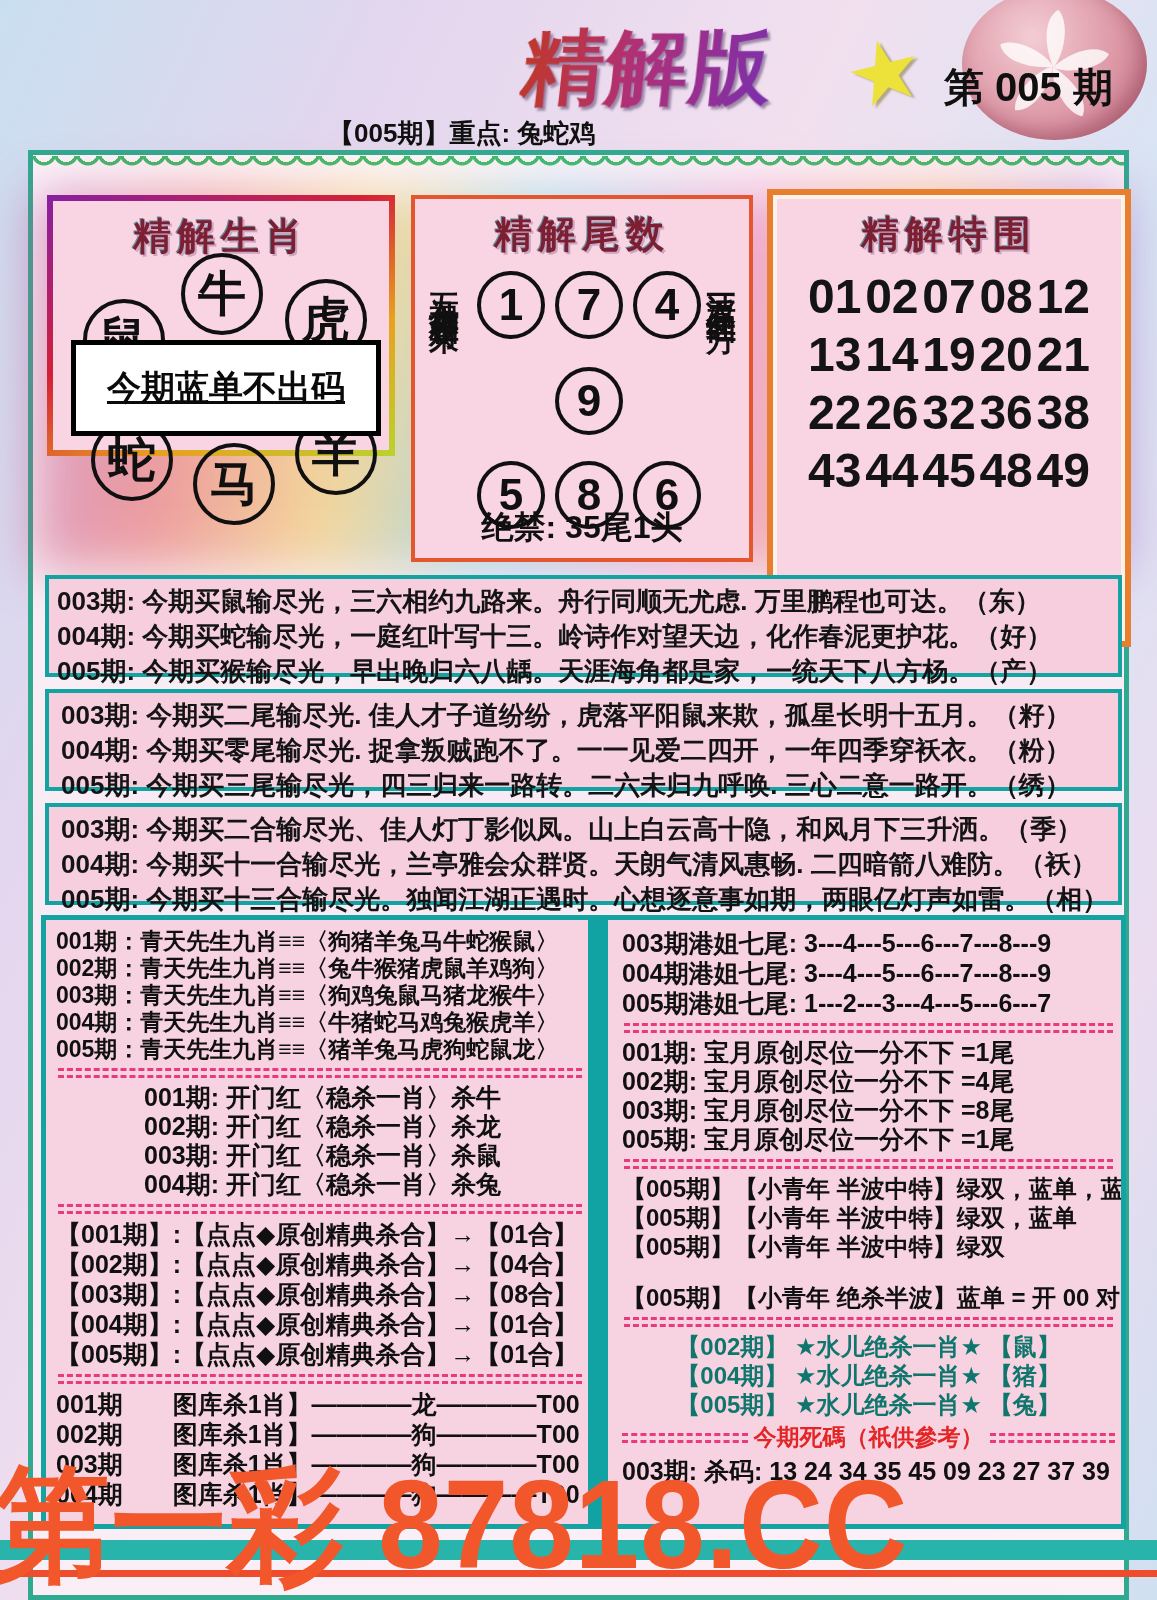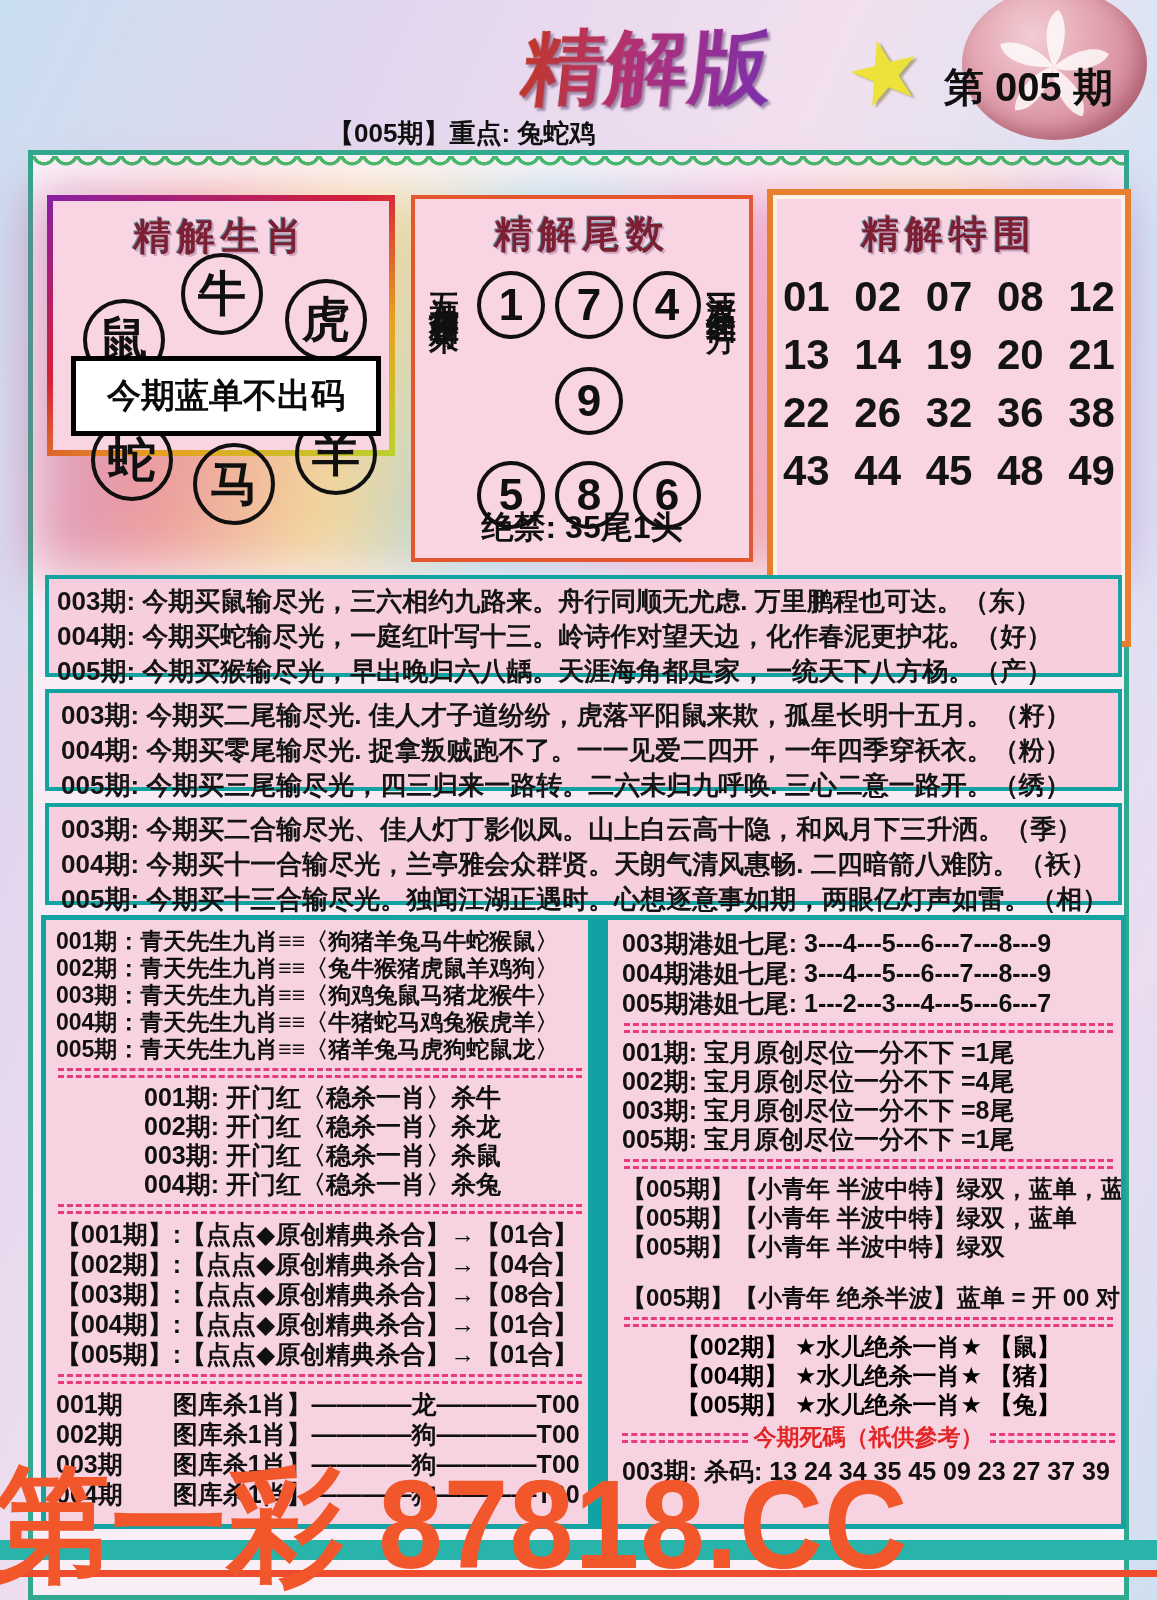--- a/index.html
+++ b/index.html
@@ -32,47 +32,47 @@
   .box{position:absolute;box-sizing:border-box;background:#f9d4e3;}
   .boxtitle{text-align:center;font-size:38px;font-weight:bold;color:#7c1f33;letter-spacing:6px;
     text-shadow:2px 2px 0 #caa6c0,-1px -1px 0 #5e8f9e;margin-top:10px;}
   .box1{left:14px;top:40px;width:348px;height:261px;border:6px solid;
     border-image:linear-gradient(150deg,#8a1f9e,#d42038 40%,#e8a020 70%,#bcd02e) 1;}
   .zc{position:absolute;width:74px;height:74px;border:4px solid #101010;border-radius:50%;
     display:flex;align-items:center;justify-content:center;font-size:48px;font-weight:bold;color:#101010;}
   .killword{position:absolute;left:0;width:100%;text-align:center;top:150px;font-size:36px;font-weight:bold;
     background:linear-gradient(90deg,#c42818,#7a3898 55%,#2840b8);-webkit-background-clip:text;background-clip:text;color:transparent;}
   .bluenote{position:absolute;left:18px;bottom:14px;width:300px;border:5px solid #000;background:#fff;
-    text-align:center;font-size:34px;font-weight:bold;color:#0a0a0a;padding:12px 0;white-space:nowrap;}
+    text-align:center;font-size:34px;font-weight:bold;color:#0a0a0a;padding:20px 0;white-space:nowrap;text-decoration:underline;}
   .box2{left:378px;top:40px;width:342px;height:367px;border:4px solid #e4572e;}
   .vtext{position:absolute;writing-mode:vertical-rl;font-size:30px;font-weight:bold;color:#101010;letter-spacing:5px;top:70px;}
   .nc{position:absolute;width:60px;height:60px;border:4px solid #101010;border-radius:50%;
     display:flex;align-items:center;justify-content:center;font-size:44px;font-weight:bold;color:#101010;}
   .jjnote{position:absolute;left:0;bottom:8px;width:100%;text-align:center;font-size:32px;font-weight:bold;color:#101010;}
   .box3{left:740px;top:40px;width:352px;height:446px;border:4px solid #fdf2ea;outline:6px solid #e87f2e;}
-  .numrow{display:flex;justify-content:space-between;padding:0 6px;font-size:42px;font-weight:bold;color:#141414;line-height:58px;}
+  .numrow{display:flex;justify-content:space-between;padding:0 31px;font-size:48px;font-weight:bold;color:#141414;line-height:58px;}
   .banker{position:absolute;left:0;bottom:12px;width:100%;text-align:center;font-size:30px;font-weight:bold;color:#101010;white-space:nowrap;}
   
   .poem{position:absolute;left:12px;width:1077px;height:102px;border:4px solid #13a3a3;background:#f6cede;
     box-sizing:border-box;padding:5px 12px;display:flex;flex-direction:column;justify-content:space-around;}
   .poem div{font-size:26px;font-weight:600;color:#141414;white-space:nowrap;}
   
   .bottomwrap{position:absolute;left:8px;top:760px;width:1085px;height:614px;box-sizing:border-box;
     border:5px solid #13a3a3;background:#f7d2e0;display:flex;overflow:hidden;}
   .leftcol{width:542px;padding:8px 4px 0 10px;box-sizing:border-box;overflow:hidden;}
   .coldiv{width:20px;background:#11a3a3;}
   .rightcol{flex:1;padding:8px 6px 0 14px;box-sizing:border-box;overflow:hidden;}
   .l1{font-size:23px;font-weight:bold;color:#101010;line-height:27px;white-space:nowrap;}
   .l2{font-size:25px;font-weight:bold;color:#101010;line-height:29px;white-space:nowrap;padding-left:88px;}
   .l3{font-size:25px;font-weight:bold;color:#101010;line-height:30px;white-space:nowrap;}
   .l4{font-size:25px;font-weight:bold;color:#101010;line-height:30px;white-space:pre;}
   .r1{font-size:25px;font-weight:bold;color:#101010;line-height:30px;white-space:nowrap;}
   .r2{font-size:25px;font-weight:bold;color:#101010;line-height:29px;white-space:nowrap;}
   .r3{font-size:24px;font-weight:bold;color:#101010;line-height:29px;white-space:nowrap;}
-  .r4{font-size:24px;font-weight:bold;color:#000000;line-height:29px;white-space:nowrap;text-align:center;}
+  .r4{font-size:24px;font-weight:bold;color:#0f766e;line-height:29px;white-space:nowrap;text-align:center;}
   .r5{font-size:25px;font-weight:bold;color:#101010;line-height:30px;white-space:nowrap;}
   .pdash{border-top:3px dashed #e83a7c;border-bottom:3px dashed #e83a7c;height:4px;margin:5px 2px;}
   .divlabel{display:flex;align-items:center;gap:6px;margin:3px 0;}
   .divlabel .side{flex:1;border-top:3px dashed #e83a7c;border-bottom:3px dashed #e83a7c;height:4px;}
   .divlabel .lab{font-size:23px;font-weight:bold;color:#e42525;white-space:nowrap;}
   .spacer{height:22px;}
   
   .tealbar{position:absolute;left:0;top:1540px;width:100%;height:20px;background:#28b3ab;z-index:25;}
   .redline{position:absolute;left:0;top:1570px;width:100%;height:7px;background:#ee4c2c;z-index:26;}
   .watermark{position:absolute;left:-6px;top:1448px;width:1170px;font-size:116px;font-weight:bold;color:#f2572b;

